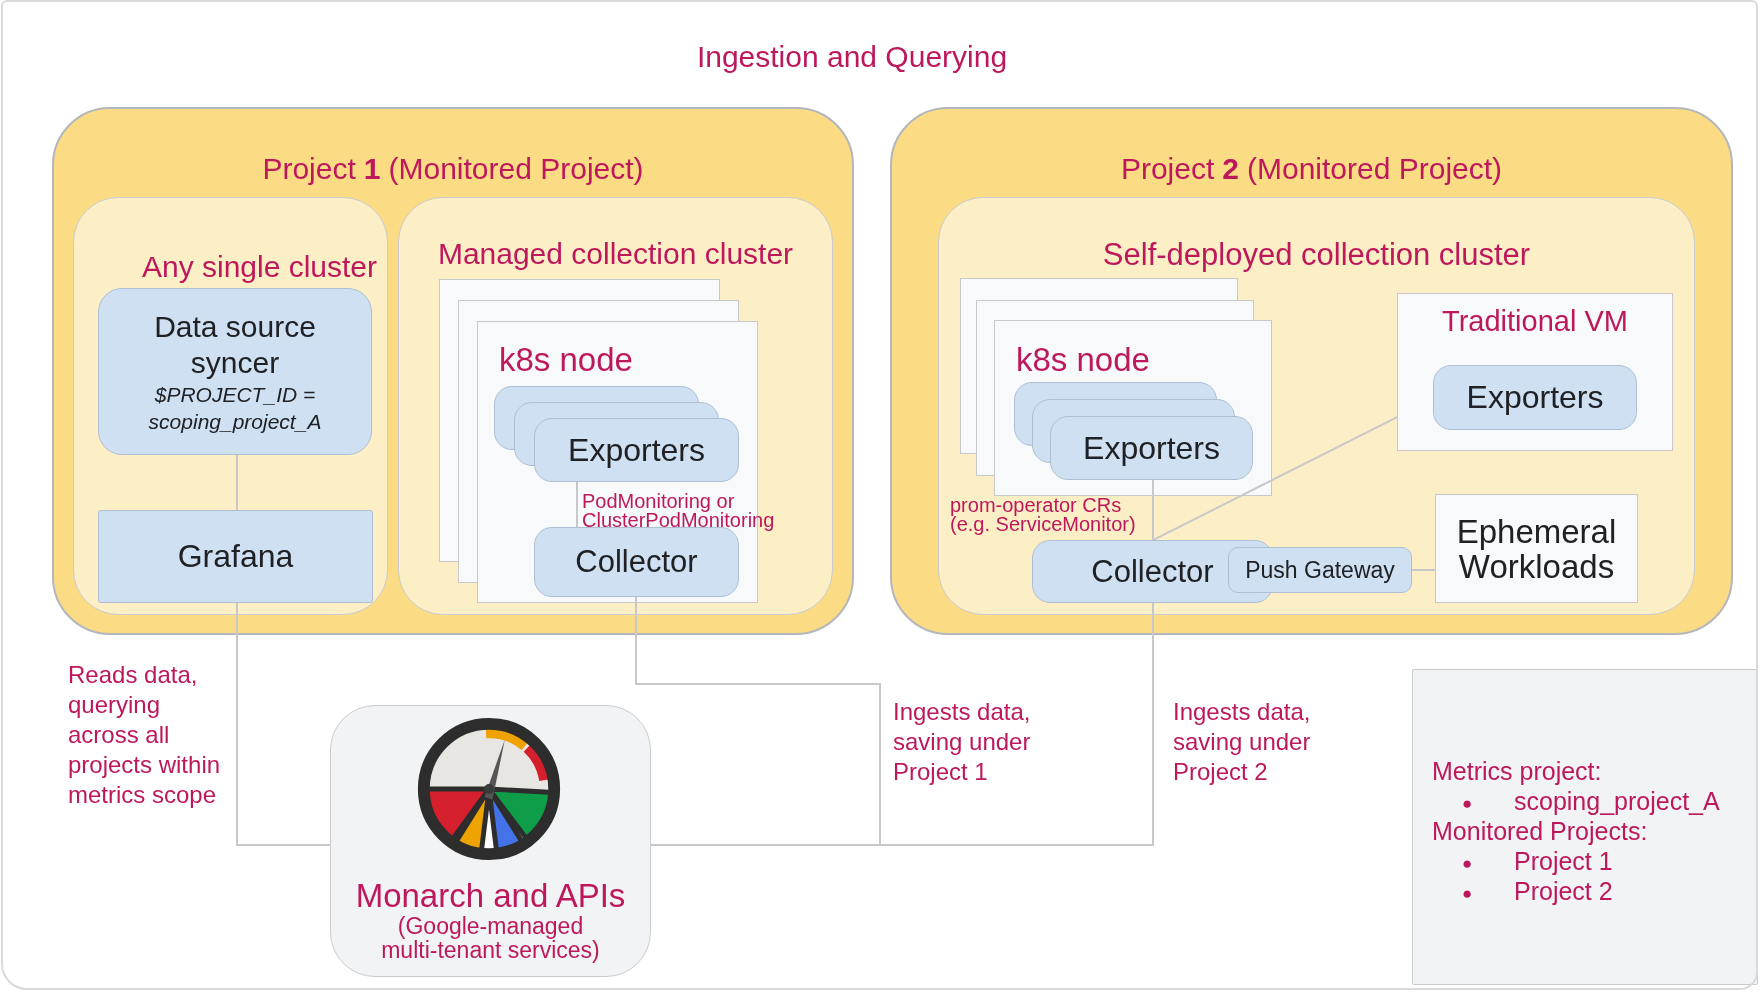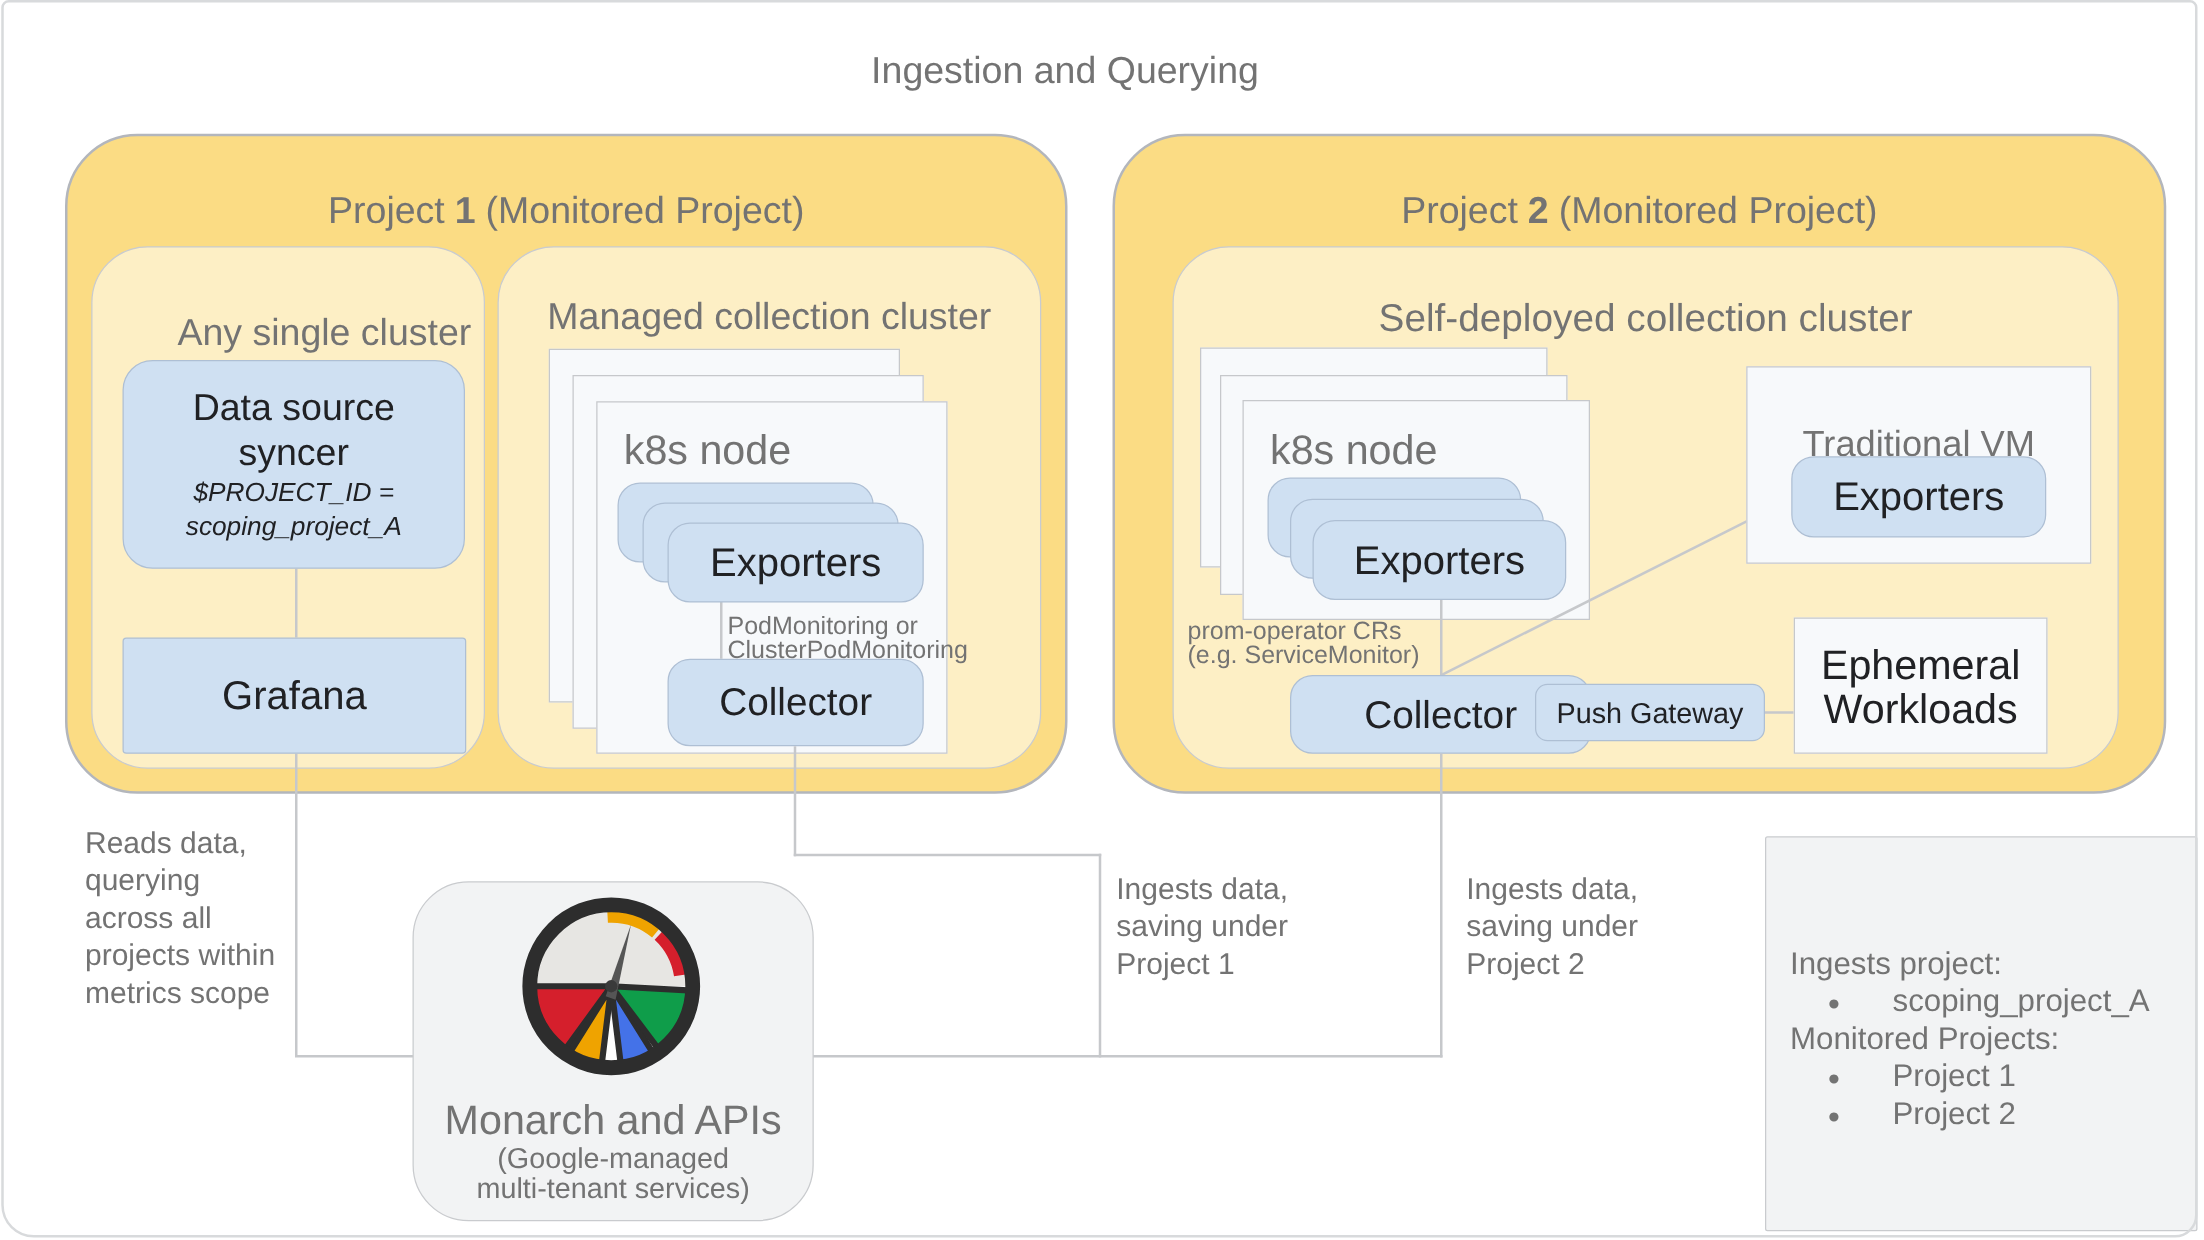--- a/index.html
+++ b/index.html
@@ -9,21 +9,21 @@
   #frame{position:absolute;left:1px;top:0px;width:1757px;height:990px;
          border:2px solid #d8dadc;border-radius:6px 6px 18px 26px;pointer-events:none;}
   .abs{position:absolute;}
   .gold{background:var(--gold);border:2px solid var(--gold-border);border-radius:58px;}
   .cream{background:var(--cream);border:1.5px solid var(--cream-border);border-radius:45px;}
   .blue{background:var(--blue);border:1.5px solid var(--blue-border);border-radius:18px;
         display:flex;align-items:center;justify-content:center;text-align:center;}
   .card{background:var(--card);border:1.5px solid var(--card-border);}
   .panel{background:var(--panel);border:1.5px solid var(--panel-border);}
   .line{position:absolute;background:var(--line);}
-  .lbl{position:absolute;color:#737373;}
+  .lbl{position:absolute;color:#be185d;}
   .center{text-align:center;}
   .hnum{font-weight:700;margin:0 8px;}
   .biglabel{font-size:32px;}
   .note{font-size:20px;line-height:19px;}
   .ann{font-size:24px;line-height:30px;}
   .mrow{font-size:25px;line-height:30px;height:30px;white-space:nowrap;}
   .bullet-glyph{display:inline-block;width:20px;margin-left:30px;font-size:17px;vertical-align:1px;}
   .bullet-text{margin-left:32px;}
 </style>
 </head>
@@ -100,21 +100,21 @@
     <div>(e.g. ServiceMonitor)</div>
   </div>
 
   <div class="abs blue" style="left:1032px;top:540px;width:241px;height:63px;font-size:31px;">Collector</div>
 
   <div class="line" style="left:1412px;top:569px;width:23px;height:2px;"></div>
 
   <div class="abs blue" style="left:1228px;top:547px;width:184px;height:46px;border-radius:10px;font-size:23px;">Push Gateway</div>
 
   <div class="abs card" style="left:1397px;top:293px;width:276px;height:158px;"></div>
-  <div class="lbl center" style="left:1397px;top:305px;width:276px;font-size:29px;margin-top:35px;">Traditional VM</div>
+  <div class="lbl center" style="left:1397px;top:305px;width:276px;font-size:29px;">Traditional VM</div>
   <div class="abs blue biglabel" style="left:1433px;top:365px;width:204px;height:65px;">Exporters</div>
 
   <div class="abs card" style="left:1435px;top:494px;width:203px;height:109px;display:flex;flex-direction:column;align-items:center;justify-content:center;">
     <div style="font-size:33px;line-height:35px;">Ephemeral</div>
     <div style="font-size:33px;line-height:35px;">Workloads</div>
   </div>
 
   <div class="line" style="left:635px;top:597px;width:2px;height:88px;"></div>
   <div class="line" style="left:635px;top:683px;width:246px;height:2px;"></div>
   <div class="line" style="left:879px;top:683px;width:2px;height:163px;"></div>
@@ -163,21 +163,21 @@
 
   <div class="lbl ann" style="left:1173px;top:697px;width:190px;">
     <div>Ingests data,</div>
     <div>saving under</div>
     <div>Project 2</div>
   </div>
 
   <div class="abs panel" style="left:1412px;top:669px;width:346px;height:316px;border-radius:2px;"></div>
   <div class="lbl" style="left:1432px;top:726px;width:320px;">
     <div class="mrow"></div>
-    <div class="mrow">Ingests project:</div>
+    <div class="mrow">Metrics project:</div>
     <div class="mrow">
       <span class="bullet-glyph">●</span><span class="bullet-text">scoping_project_A</span>
     </div>
     <div class="mrow">Monitored Projects:</div>
     <div class="mrow">
       <span class="bullet-glyph">●</span><span class="bullet-text">Project 1</span>
     </div>
     <div class="mrow">
       <span class="bullet-glyph">●</span><span class="bullet-text">Project 2</span>
     </div>

